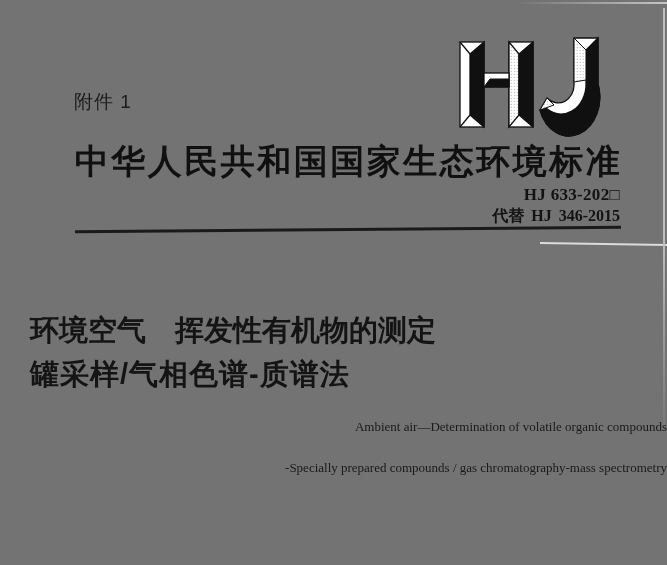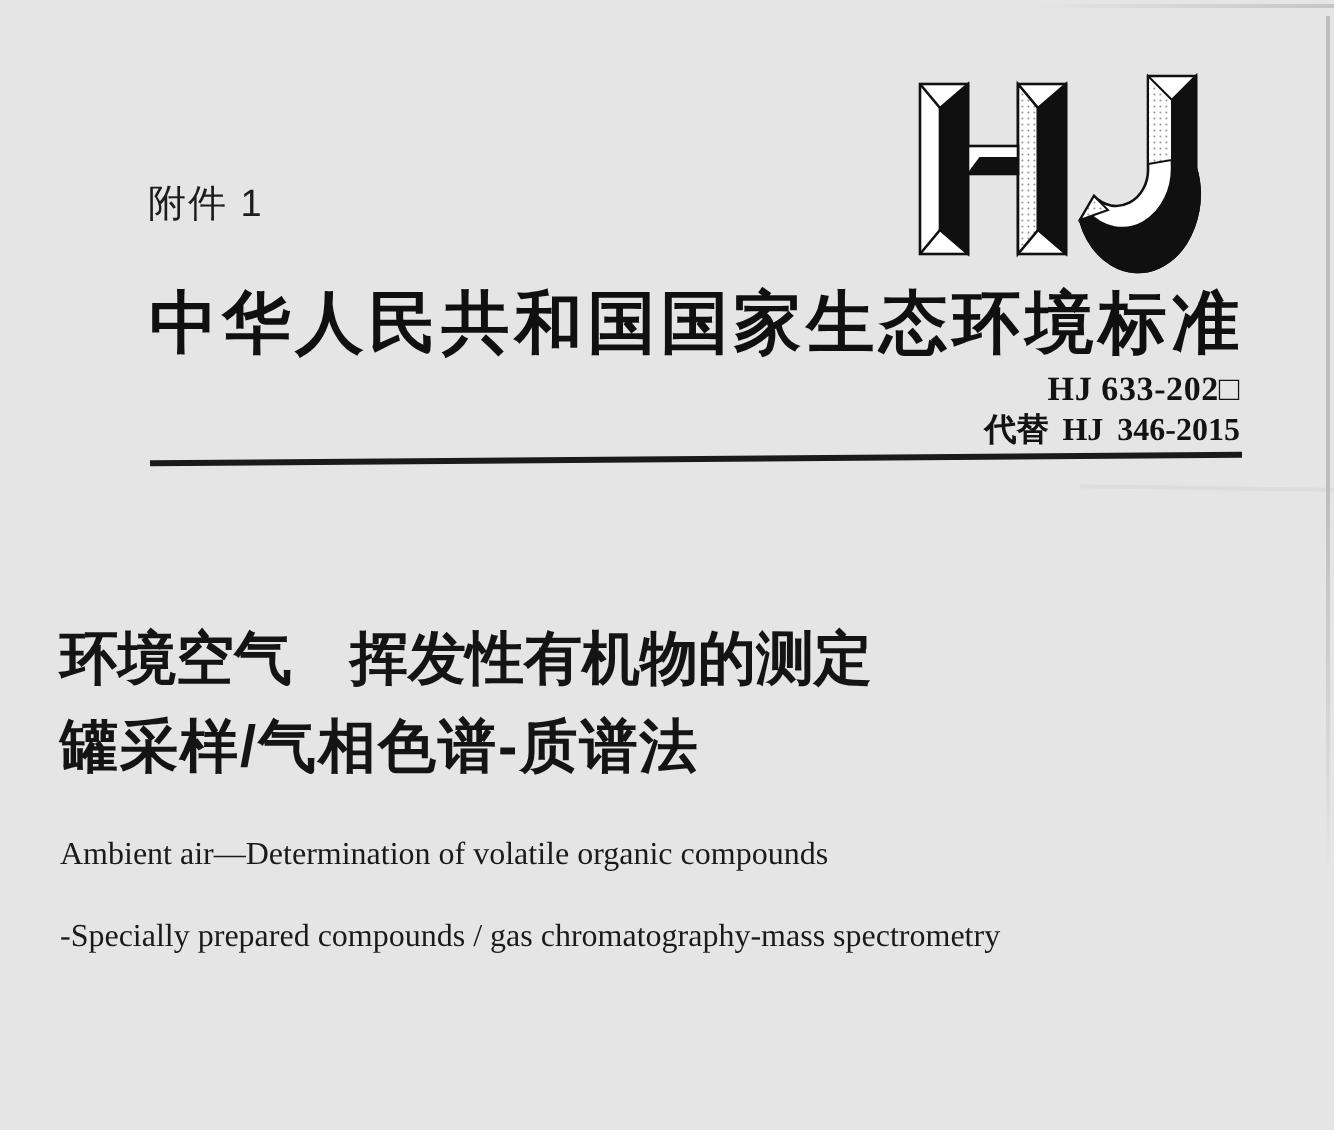--- a/index.html
+++ b/index.html
@@ -3,21 +3,21 @@
 <meta charset="utf-8">
 <style>
   html,body{margin:0;padding:0;}
   body{
     width:667px;height:565px;overflow:hidden;
     background:#ffffff;
     font-family:"Liberation Sans", sans-serif;
   }
   .page{
     position:relative;width:667px;height:565px;
-    background:#e5e5e5;color:#131313;overflow:hidden;text-decoration:underline;
+    background:#737373;color:#131313;overflow:hidden;text-decoration:underline;
   }
   .abs{position:absolute;}
 
   .attachment{
     left:74px;top:89px;
     font-size:19px;font-weight:500;letter-spacing:1px;color:#1c1c1c;
     font-family:"Liberation Sans", sans-serif;
   }
 
   .logo{left:450px;top:22px;}
@@ -57,23 +57,23 @@
   .title-cn{
     left:30px;top:314px;width:637px;margin:0;
     color:#141414;
     font-family:"Liberation Sans", sans-serif;
     font-size:29px;font-weight:700;line-height:32px;
     white-space:nowrap;
   }
   .title-cn .line2{display:block;margin-top:12px;letter-spacing:1px;}
 
   .title-en1,.title-en2{
-    left:30px;width:637px;text-align:left;
+    left:30px;width:637px;text-align:right;
     font-family:"Liberation Serif", serif;
-    font-size:16px;color:#1a1a1a;white-space:nowrap;
+    font-size:13px;color:#1a1a1a;white-space:nowrap;
   }
   .title-en1{top:419px;}
   .title-en2{top:460px;}
 
   .draft{
     left:30px;top:496px;width:637px;text-align:center;
     font-family:"Liberation Sans", sans-serif;
     font-size:17px;font-weight:700;letter-spacing:.5px;color:#161616;
   }
 </style>

